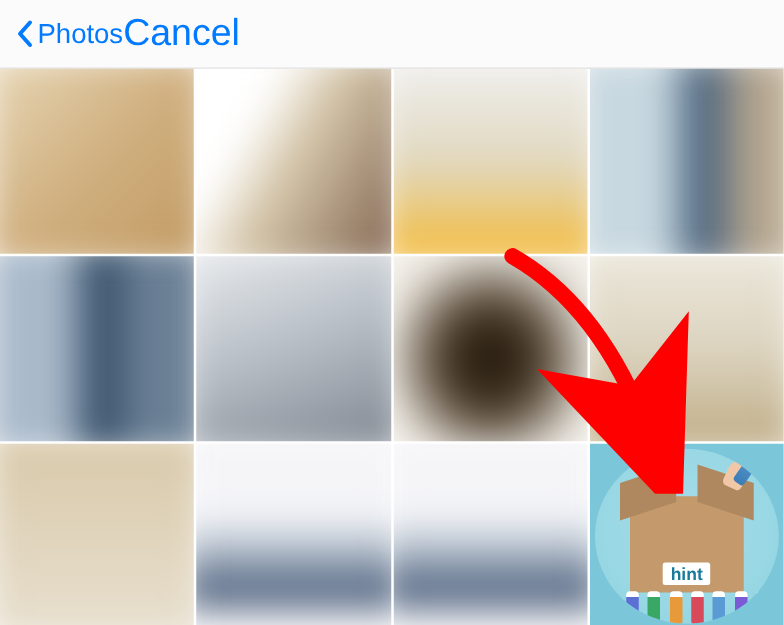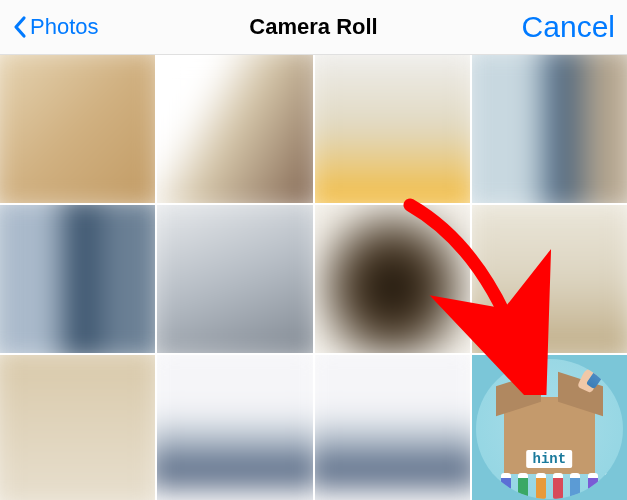--- a/index.html
+++ b/index.html
@@ -7,21 +7,20 @@
       font-family: -apple-system, BlinkMacSystemFont, "Segoe UI", Helvetica, Arial, sans-serif;
       width: 627px;
       height: 500px;
       overflow: hidden;
       background: #f7f7f7;
     }
     .navbar {
       height: 55px;
       display: flex;
       align-items: center;
-      justify-content: space-between;
       padding: 0 12px;
       background: #fbfbfb;
       border-bottom: 1px solid #e0e0e0;
       position: relative;
     }
     .nav-left {
       display: flex;
       align-items: center;
       color: #007aff;
       font-size: 22px;
@@ -79,21 +78,20 @@
       display: flex;
       align-items: center;
       justify-content: center;
     }
     .box {
       width: 62%;
       height: 55%;
       background: #c49a6c;
       position: relative;
       margin-top: 12px;
-      font-family: Liberation Mono, monospace;
     }
     .box::before {
       content: "";
       position: absolute;
       top: -18px;
       left: -8px;
       width: 45px;
       height: 30px;
       background: #b08860;
       transform: skewY(-18deg);
@@ -167,21 +165,20 @@
 
 <div class="navbar">
   <div class="nav-left">
     <span class="chev">
       <svg width="16" height="24" viewBox="0 0 16 24">
           <path d="M12 3 L4 12 L12 21" stroke="#007aff" stroke-width="3.2" fill="none" stroke-linecap="round" stroke-linejoin="round"></path>
         </svg>
     </span>
     <span>Photos</span>
   </div>
-  <div class="nav-title">Camera Roll</div>
   <div class="nav-right">Cancel</div>
 </div>
 
 <div class="grid" id="grid">
     <div class="cell">
       <div class="fill" style="background: linear-gradient(135deg, rgb(232, 216, 184), rgb(208, 176, 128), rgb(192, 152, 96));"></div>
     </div>
     <div class="cell">
       <div class="fill" style="background: linear-gradient(120deg, rgb(255, 255, 255) 30%, rgb(212, 197, 168) 50%, rgb(138, 111, 90) 90%);"></div>
     </div>

